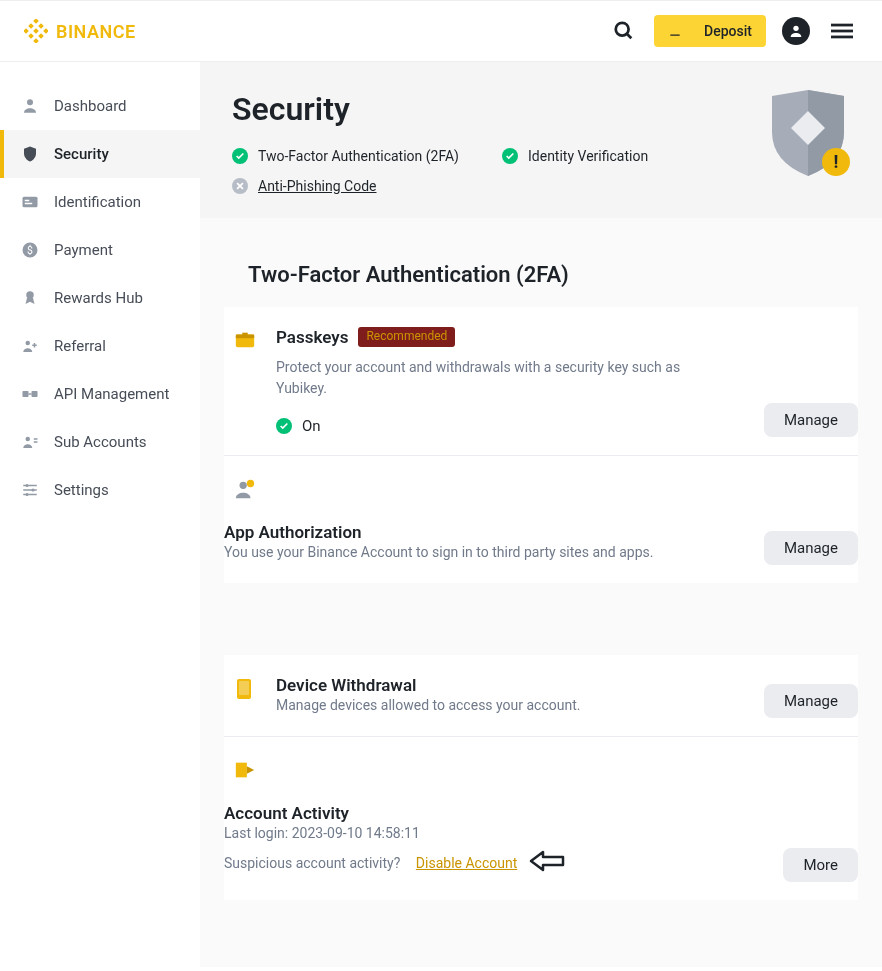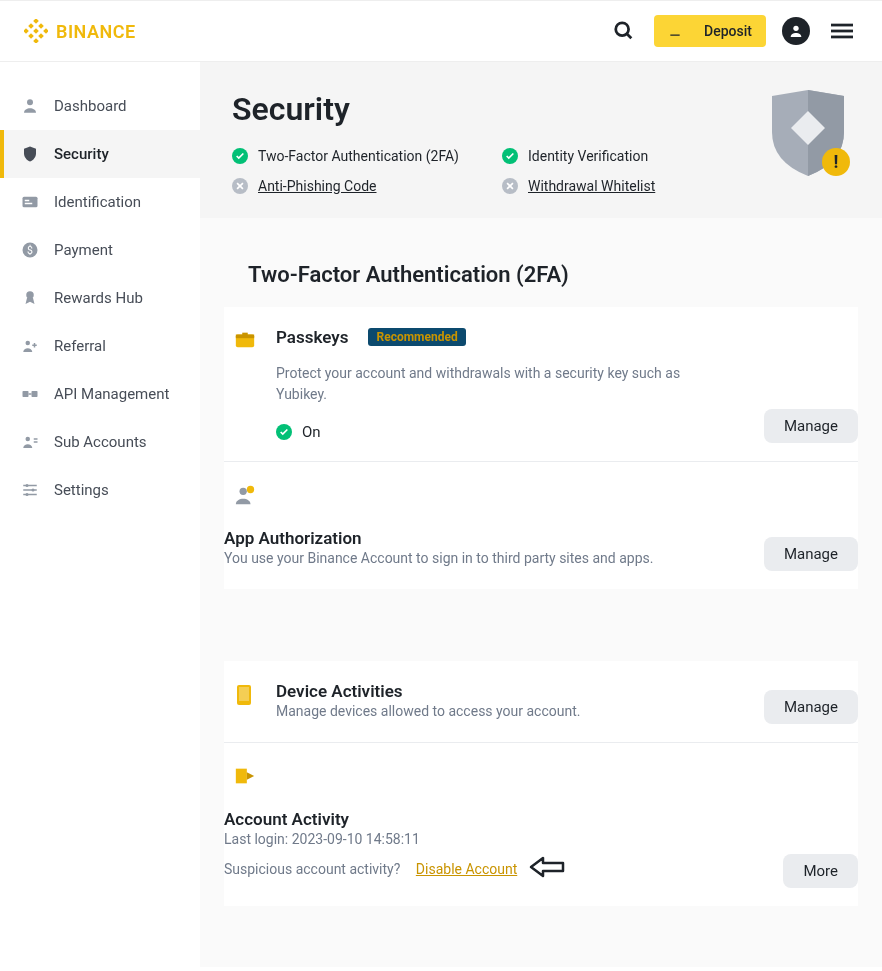--- a/index.html
+++ b/index.html
@@ -28,23 +28,23 @@
     .status-x { width: 16px; height: 16px; border-radius: 50%; background: #B7BDC6; display: inline-flex; align-items: center; justify-content: center; }
     .status-item a { color: #1E2329; text-decoration: underline; }
     .shield-badge { position: absolute; right: 32px; top: 28px; }
     
     .section { padding: 24px 24px 0 24px; }
     .section-title { font-size: 22px; font-weight: 600; color: #1E2329; padding: 20px 0 20px 24px; }
     .setting-row { background: #fff; padding: 20px 0 20px 0; border-bottom: 1px solid #EAECEF; display: flex; align-items: flex-start; gap: 18px; position: relative; }
     .setting-row:last-child { border-bottom: none; flex-direction: column; }
     .setting-icon { width: 24px; flex-shrink: 0; margin-left: 10px; margin-top: 2px; }
     .setting-content { flex: 1; padding-right: 130px; }
-    .setting-title-row { display: flex; align-items: center; gap: 20px; margin-bottom: 16px; }
+    .setting-title-row { display: flex; gap: 10px; margin-bottom: 10px; }
     .setting-title { font-size: 17px; font-weight: 600; color: #1E2329; }
-    .badge-recommended { background: #0c4a6e; color: #C99400; font-size: 12px; padding: 2px 8px; border-radius: 3px; font-weight: bold; }
+    .badge-recommended { background: #7f1d1d; color: #C99400; font-size: 12px; padding: 2px 8px; border-radius: 3px; }
     .setting-desc { font-size: 14px; color: #707A8A; line-height: 1.5; }
     .setting-status { display: flex; align-items: center; gap: 10px; margin-top: 18px; font-size: 15px; color: #1E2329; }
     .manage-btn { position: absolute; right: 0; bottom: 18px; background: #EAECEF; border: none; padding: 8px 20px; font-size: 15px; color: #1E2329; cursor: pointer; border-radius: 8px; }
     .disable-link { color: #C99400; text-decoration: underline; margin-left: 12px; }
     .pointer-arrow { display: inline-block; margin-left: 8px; vertical-align: middle; }
     
     .section-divider { height: 48px; }
   </style>
 </head>
 <body>
@@ -213,29 +213,20 @@
         </div>
         <div class="status-item">
           <span class="status-x">
               <svg width="10" height="10" viewBox="0 0 24 24" fill="none" stroke="#fff" stroke-width="4">
                 <line x1="5" y1="5" x2="19" y2="19"></line>
                 <line x1="19" y1="5" x2="5" y2="19"></line>
               </svg>
             </span>
           <a href="#">Anti-Phishing Code</a>
         </div>
-        <div class="status-item">
-          <span class="status-x">
-              <svg width="10" height="10" viewBox="0 0 24 24" fill="none" stroke="#fff" stroke-width="4">
-                <line x1="5" y1="5" x2="19" y2="19"></line>
-                <line x1="19" y1="5" x2="5" y2="19"></line>
-              </svg>
-            </span>
-          <a href="#">Withdrawal Whitelist</a>
-        </div>
       </div>
       <div class="shield-badge">
         <svg width="84" height="90" viewBox="0 0 84 90">
           <path d="M6 6 L42 0 L78 6 L78 42 Q78 72 42 86 Q6 72 6 42 Z" fill="#A6ADB8"></path>
           <path d="M42 0 L78 6 L78 42 Q78 72 42 86 Z" fill="#929AA5"></path>
           <rect x="30" y="26" width="24" height="24" transform="rotate(45 42 38)" fill="#EAECEF"></rect>
           <circle cx="70" cy="72" r="14" fill="#F0B90B"></circle>
           <text x="70" y="78" font-size="18" text-anchor="middle" fill="#1E2329" font-weight="bold">!</text>
         </svg>
       </div>
@@ -291,21 +282,21 @@
     <div class="section">
 
       <div class="setting-row">
         <div class="setting-icon">
           <svg width="20" height="24" viewBox="0 0 20 24">
               <rect x="3" y="2" width="14" height="20" rx="2" fill="#F0B90B"></rect>
               <rect x="5" y="4" width="10" height="14" fill="#fff" opacity="0.3"></rect>
             </svg>
         </div>
         <div class="setting-content">
-          <div class="setting-title">Device Activities</div>
+          <div class="setting-title">Device Withdrawal</div>
           <div class="setting-desc">Manage devices allowed to access your account.</div>
         </div>
         <button class="manage-btn">Manage</button>
       </div>
 
       <div class="setting-row">
         <div class="setting-icon">
           <svg width="22" height="22" viewBox="0 0 24 24">
               <rect x="2" y="4" width="12" height="16" fill="#F0B90B"></rect>
               <path d="M14 8 L22 12 L14 16 Z" fill="#C99400"></path>

